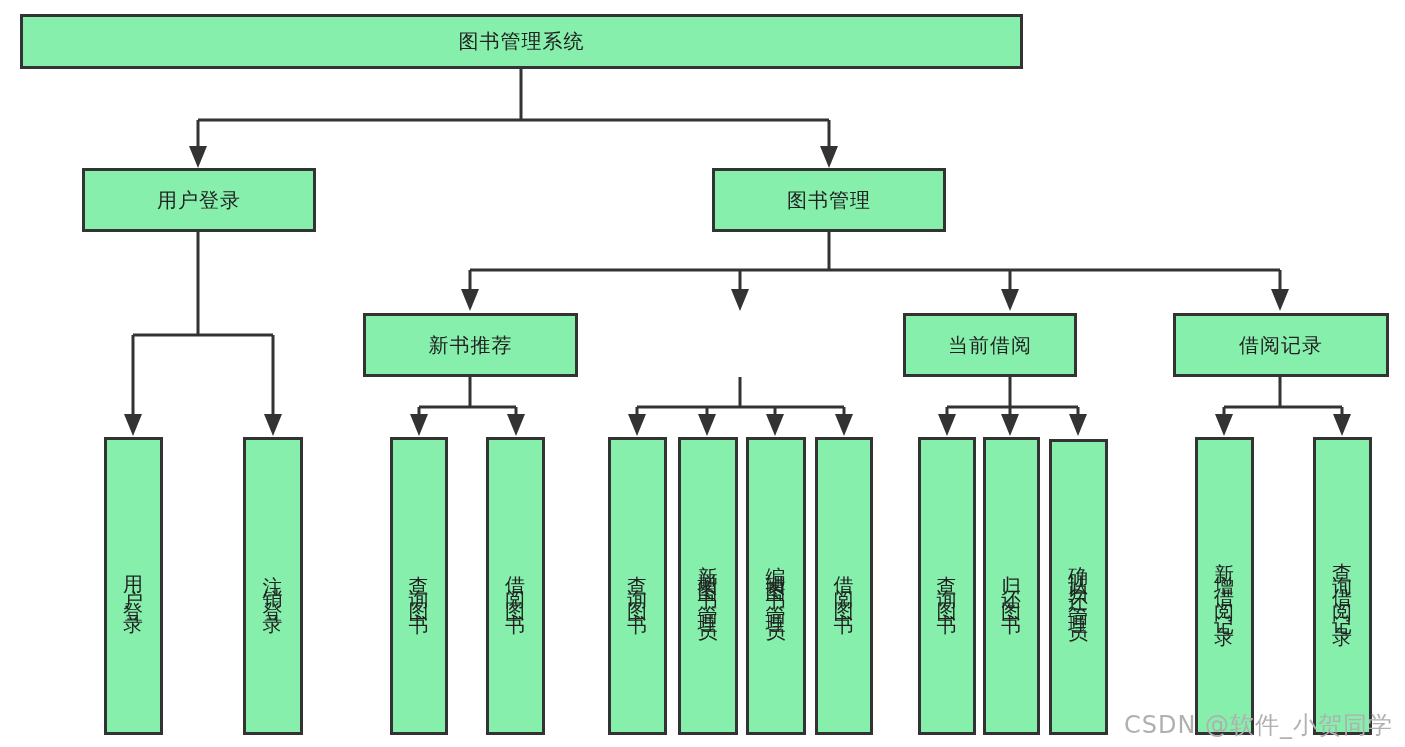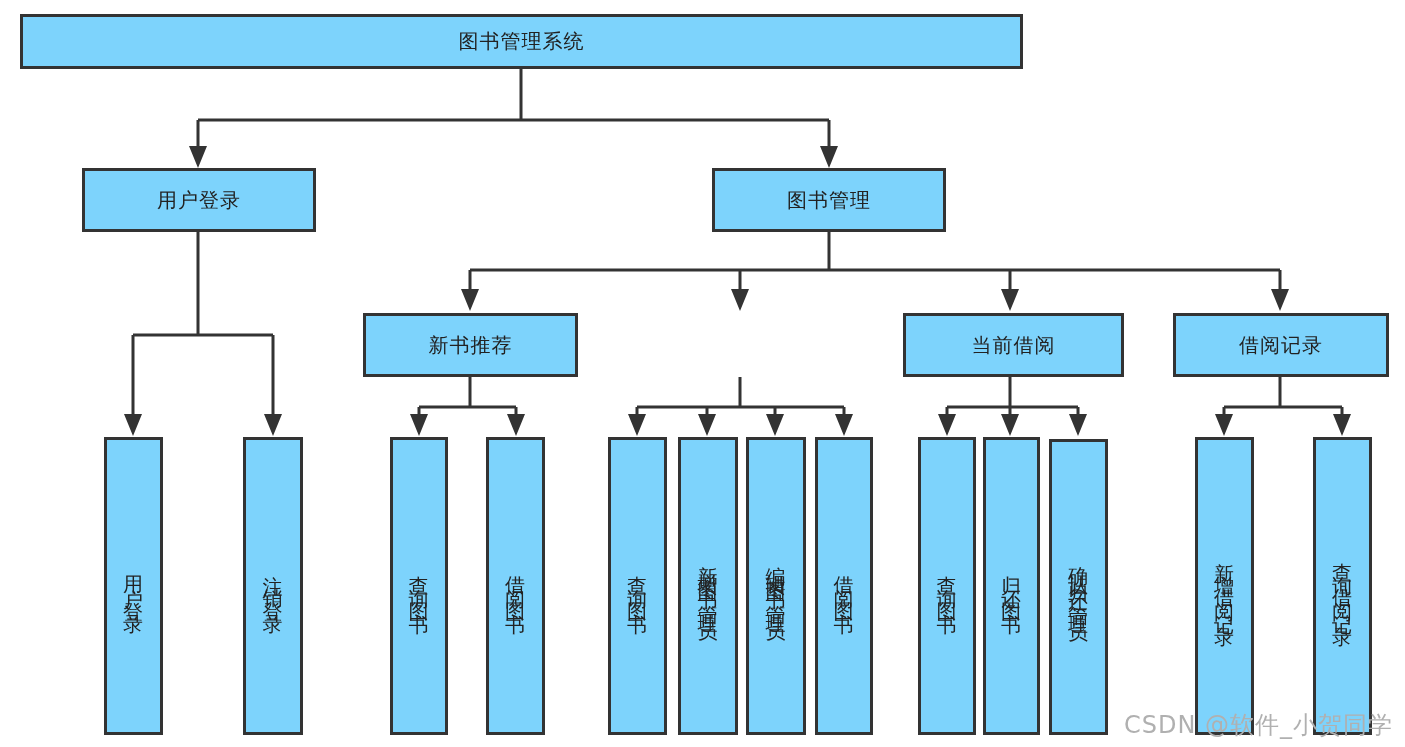--- a/index.html
+++ b/index.html
@@ -4,21 +4,21 @@
 <style>
   html,body { margin:0; padding:0; background:#ffffff; }
   .canvas {
     position:relative; width:1405px; height:747px;
     background:#ffffff; overflow:hidden;
     font-family:"DejaVu Sans","Liberation Sans",sans-serif;
   }
   .connectors { position:absolute; left:0; top:0; z-index:1; }
   .node {
     position:absolute; box-sizing:border-box;
-    border:3px solid #333333; background:#7dd3fc;
+    border:3px solid #333333; background:#86efac;
     display:flex; align-items:center; justify-content:center;
     color:#222222; z-index:2;
   }
   .h-label { font-size:20px; letter-spacing:1px; white-space:nowrap; }
   .v-label {
     writing-mode:vertical-rl; text-orientation:mixed;
     font-size:20px; line-height:1; letter-spacing:13px; white-space:nowrap;
   }
   .v-label.long { letter-spacing:8px; }
   .watermark {
@@ -58,21 +58,21 @@
   <div class="node" style="left:82px;top:168px;width:234px;height:64px">
     <span class="h-label">用户登录</span>
   </div>
   <div class="node" style="left:363px;top:313px;width:215px;height:64px">
     <span class="h-label">新书推荐</span>
   </div>
 
   <div class="node" style="left:712px;top:168px;width:234px;height:64px">
     <span class="h-label">图书管理</span>
   </div>
-  <div class="node" style="left:903px;top:313px;width:221px;height:64px">
+  <div class="node" style="left:903px;top:313px;width:174px;height:64px">
     <span class="h-label">当前借阅</span>
   </div>
   <div class="node" style="left:1173px;top:313px;width:216px;height:64px">
     <span class="h-label">借阅记录</span>
   </div>
 
   <div class="node leaf" style="left:104px;top:437px;width:59px;height:298px">
     <span class="v-label">用户登录</span>
   </div>
   <div class="node leaf" style="left:243px;top:437px;width:60px;height:298px">

